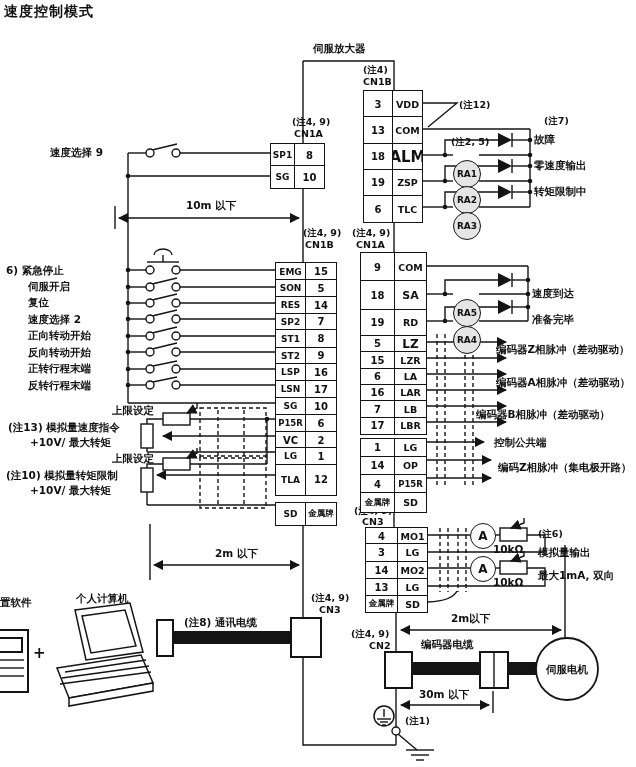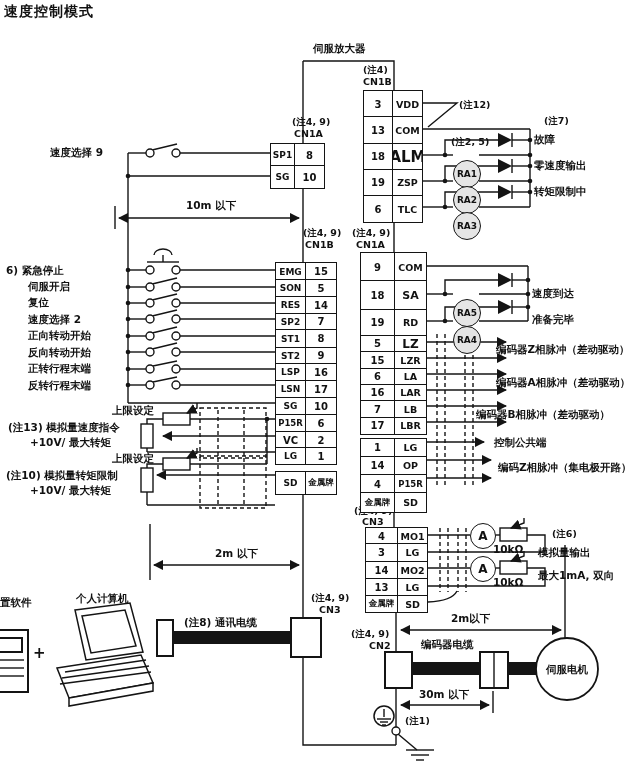--- a/index.html
+++ b/index.html
@@ -329,21 +329,21 @@
 <span class="lbl" style="left:6px;top:469px">(注10) 模拟量转矩限制</span>
 <span class="lbl" style="left:30px;top:484px">+10V/ 最大转矩</span>
 <span class="lbl" style="left:215px;top:547px">2m 以下</span>
 
 <span class="lbl s" style="left:354px;top:505px">(注4, 9)</span>
 <span class="lbl s" style="left:362px;top:516px">CN3</span>
 <span class="meter" style="left:470px;top:523px">A</span>
 <span class="meter" style="left:470px;top:556px">A</span>
 <span class="lbl" style="left:493px;top:543px">10kΩ</span>
 <span class="lbl" style="left:493px;top:576px">10kΩ</span>
-<span class="lbl s" style="left:552px;top:528px">(注6)</span>
+<span class="lbl s" style="left:538px;top:528px">(注6)</span>
 <span class="lbl" style="left:538px;top:546px">模拟量输出</span>
 <span class="lbl" style="left:538px;top:569px">最大1mA, 双向</span>
 <span class="lbl" style="left:451px;top:612px">2m以下</span>
 
 <span class="lbl" style="left:0px;top:596px">置软件</span>
 <span class="lbl" style="left:33px;top:644px;font-size:15px">+</span>
 <span class="lbl" style="left:76px;top:592px">个人计算机</span>
 <span class="lbl" style="left:184px;top:616px">(注8) 通讯电缆</span>
 <span class="lbl s" style="left:311px;top:592px">(注4, 9)</span>
 <span class="lbl s" style="left:319px;top:604px">CN3</span>
@@ -430,20 +430,24 @@
     <div class="cell" style="flex:1">6</div>
   </div>
   <div class="row" style="height:16px">
     <div class="cell first" style="width:29px;font-size:10px">VC</div>
     <div class="cell" style="flex:1">2</div>
   </div>
   <div class="row" style="height:16px">
     <div class="cell first" style="width:29px;font-size:9px">LG</div>
     <div class="cell" style="flex:1">1</div>
   </div>
+  <div class="row" style="height:30px">
+    <div class="cell first" style="width:29px;font-size:9px">TLA</div>
+    <div class="cell" style="flex:1">12</div>
+  </div>
   <div class="row" style="height:22px;margin-top:6px">
     <div class="cell first" style="width:29px;font-size:9px">SD</div>
     <div class="cell tiny" style="flex:1">金属牌</div>
   </div>
 </div>
 
 <div class="blk" style="left:360px;top:252px;width:67px">
   <div class="row" style="height:28px">
     <div class="cell first" style="width:33px">9</div>
     <div class="cell" style="flex:1;font-size:9.5px">COM</div>

